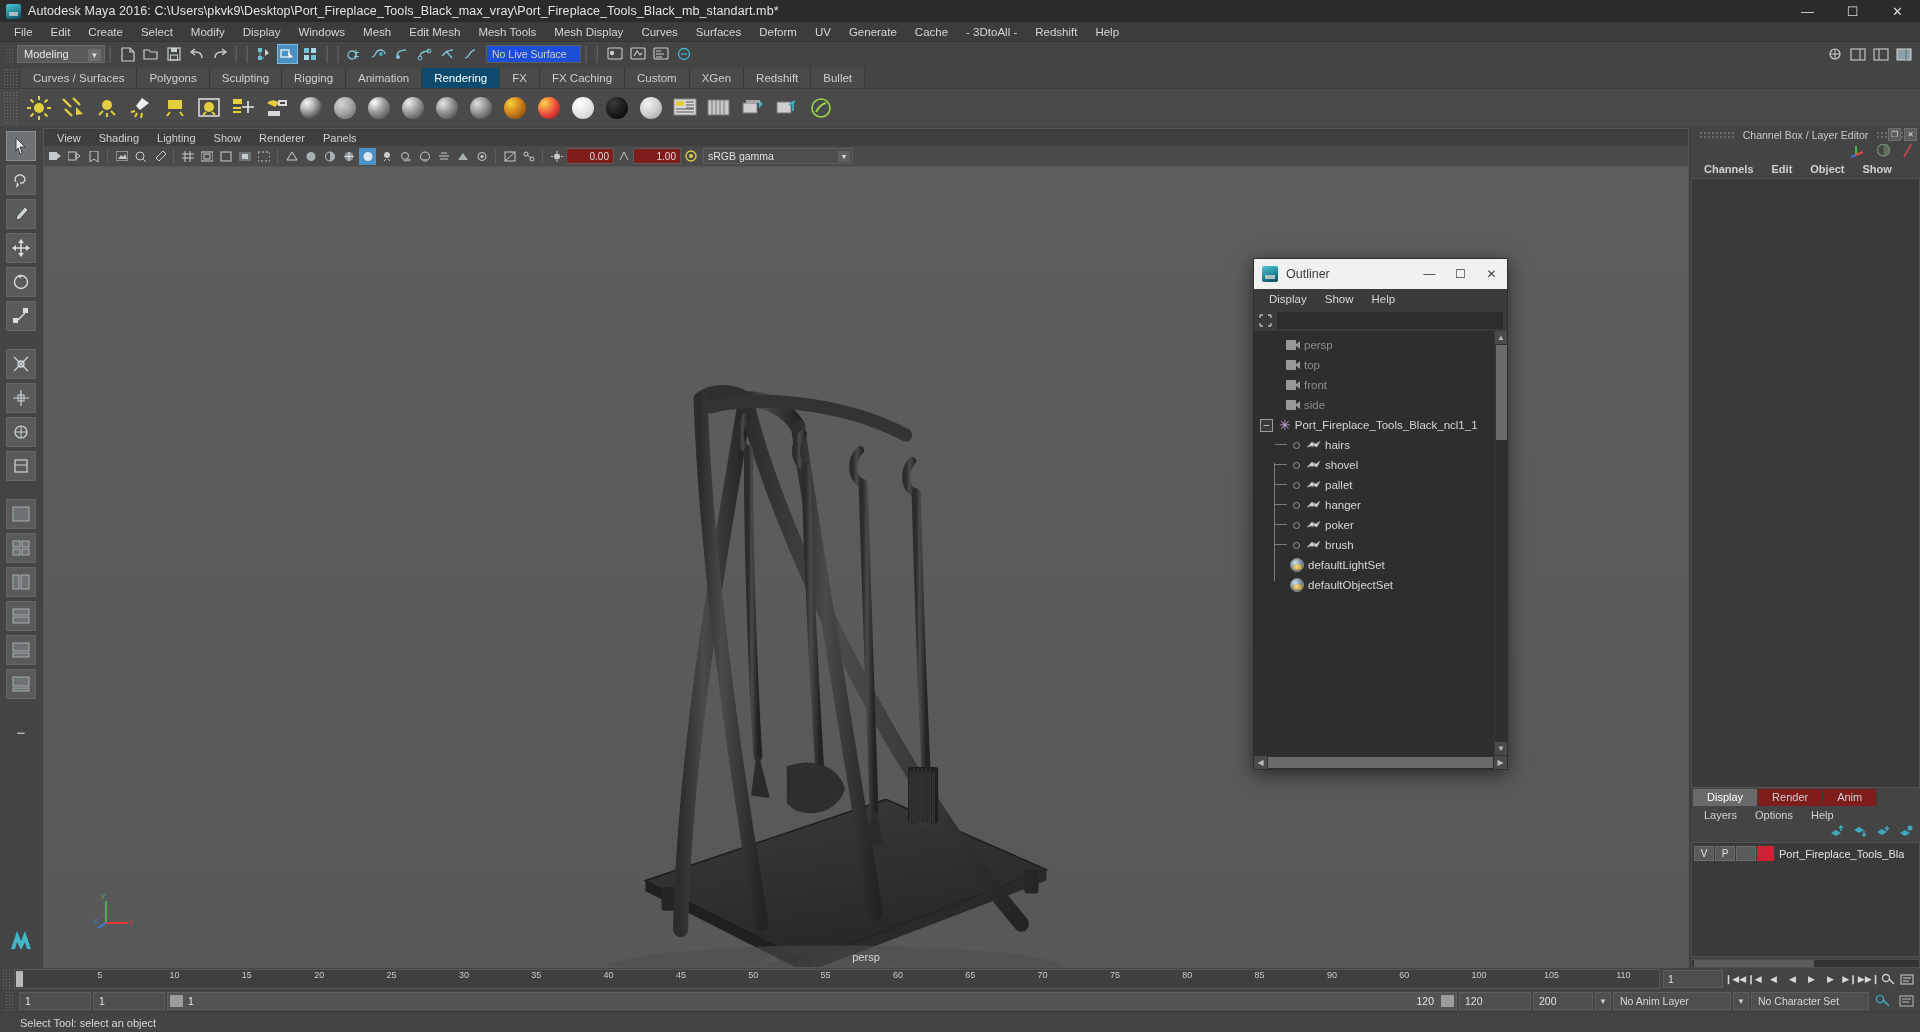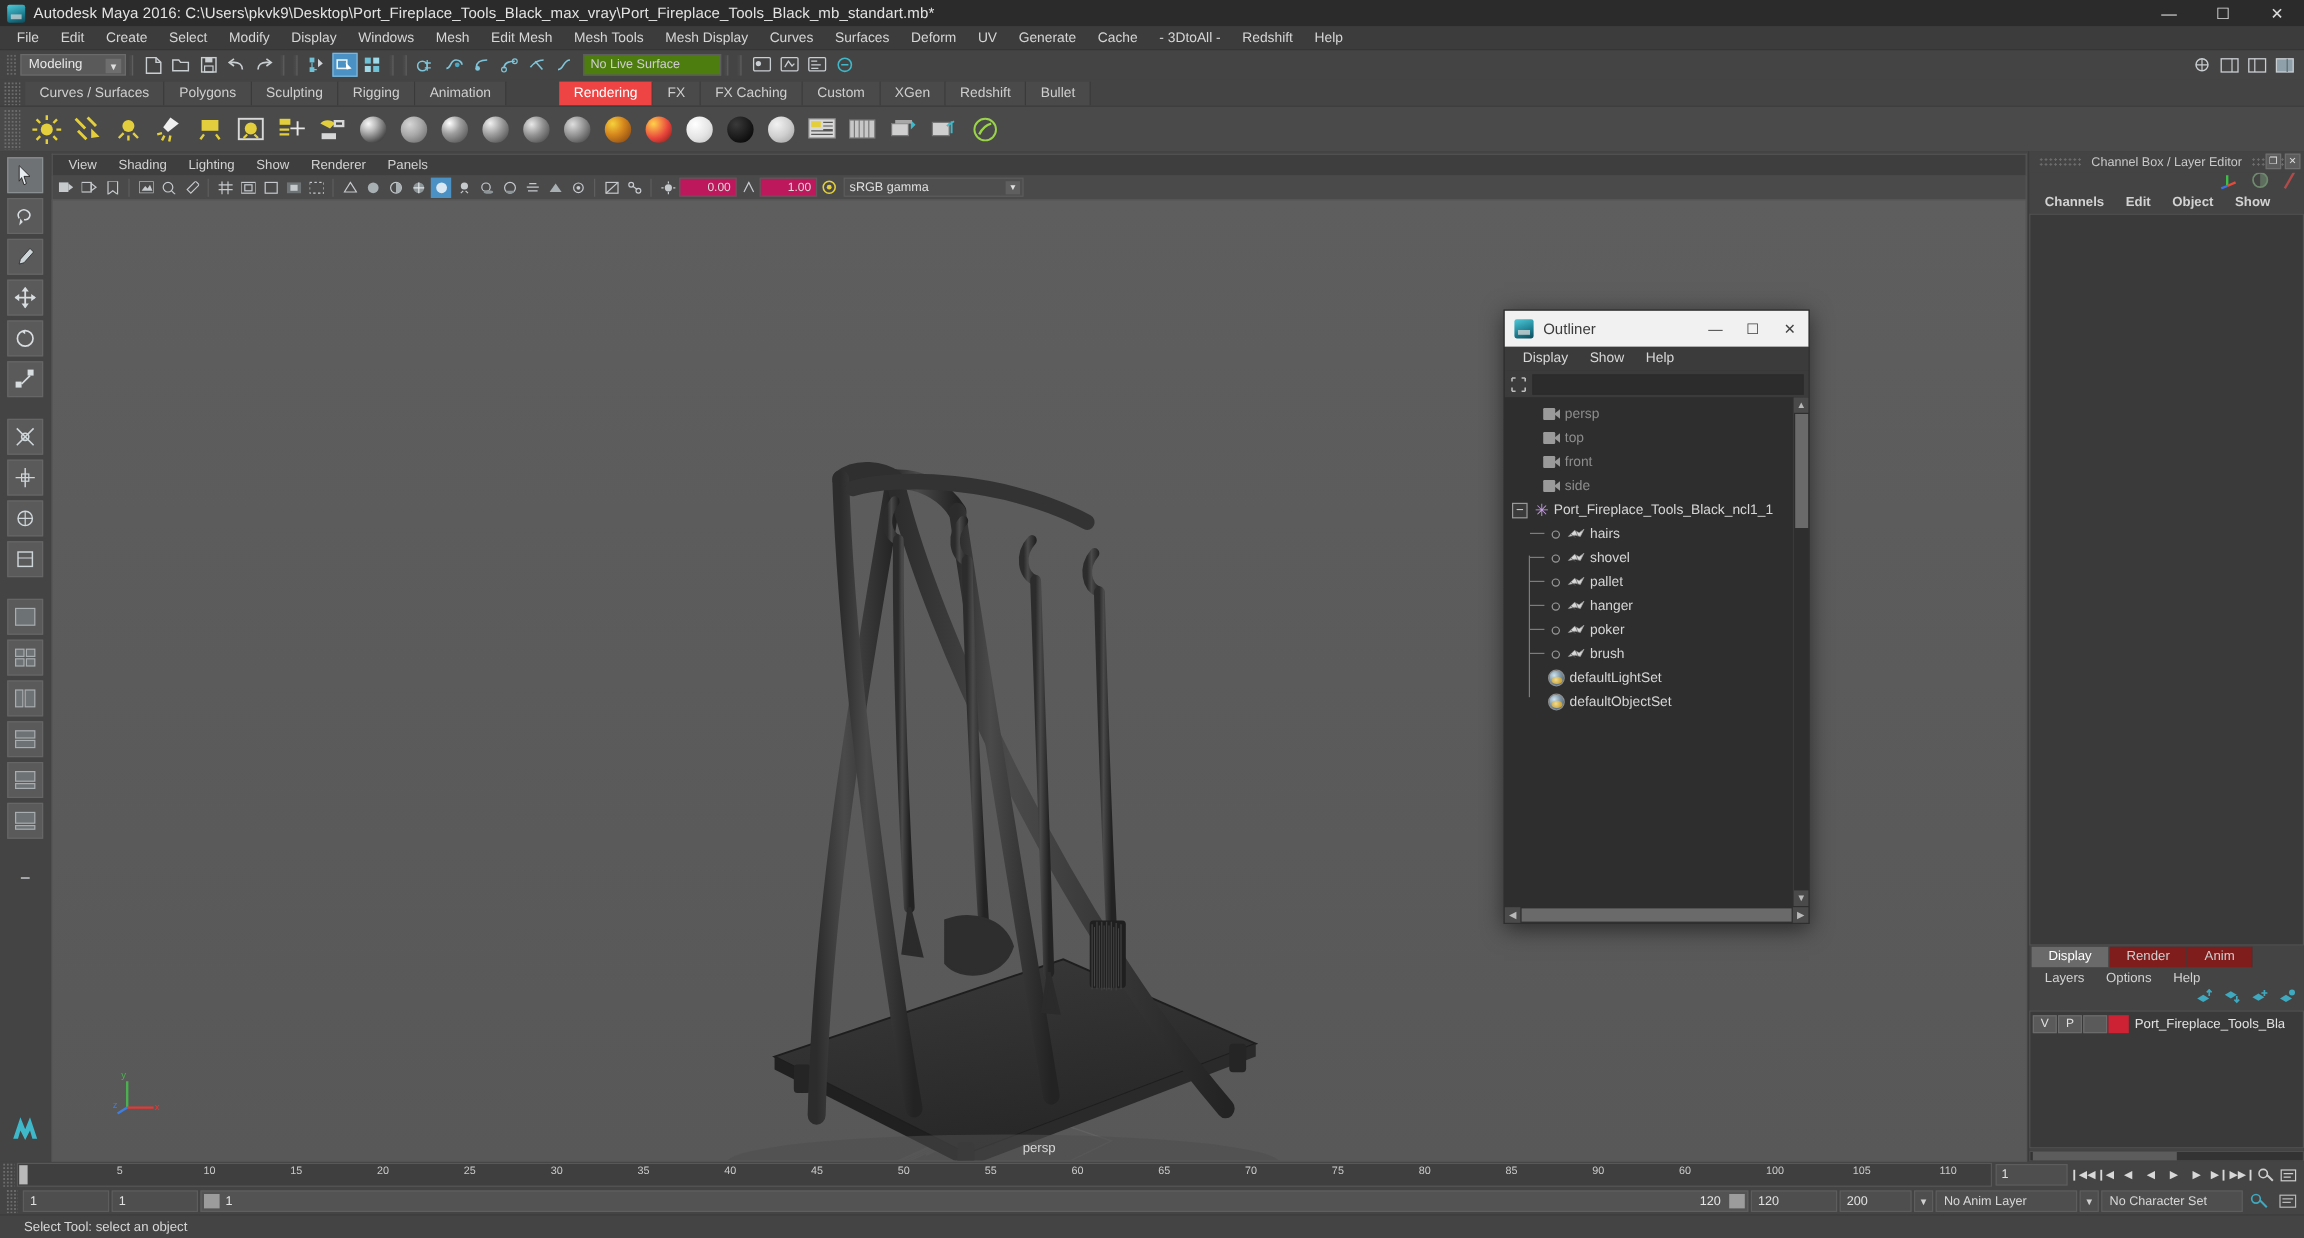--- a/index.html
+++ b/index.html
@@ -44,31 +44,31 @@
   }
   .mode-arrow{ position:absolute;right:3px;top:3px;width:13px;height:12px;background:#6e6e6e;
     display:flex;align-items:center;justify-content:center;color:#ddd;font-size:8px;}
   .sep{ width:1px;height:17px;background:#5e5e5e;margin:0 5px; position:relative;}
   .sep:after{content:"";position:absolute;left:-3px;top:0;width:3px;height:17px;
      background:linear-gradient(90deg,transparent,rgba(255,255,255,.05));}
   .ico{ width:21px;height:20px;margin:0 1px;display:flex;align-items:center;justify-content:center;
      color:#cfd3d6;font-size:13px;flex:0 0 21px;}
   .ico svg{display:block;}
   .ico.on{ background:#4b91c4; border:1px solid #7fb8dd;}
-  .livefield{ width:115px;height:18px;background:#4d7c0f;border:1px solid #5d5d5d;color:#cfcfcf;
+  .livefield{ width:95px;height:18px;background:#1d4ed8;border:1px solid #5d5d5d;color:#cfcfcf;
      font-size:10.5px;display:flex;align-items:center;padding-left:5px;margin-left:4px;}
   .statusline .right{ margin-left:auto; display:flex; align-items:center; padding-right:5px;}
 
   
   .shelftabs{ height:22px; background:#444; display:flex; align-items:flex-end; flex:0 0 22px; padding-left:3px;}
   .shelf-grip{width:14px;height:20px;margin-right:4px;
      background-image:radial-gradient(#6d6d6d 36%, transparent 38%);background-size:3px 3px;}
   .stab{ height:20px;line-height:20px;padding:0 12px;font-size:11.5px;color:#cfcfcf;background:#4a4a4a;
      border-right:1px solid #3a3a3a; white-space:nowrap;}
-  .stab.active{ background:#ef4444; color:#fff;margin-left:44px;}
+  .stab.active{ background:#0c4a6e; color:#fff;}
   .shelfbar{ height:38px;background:#4a4a4a;display:flex;align-items:center;flex:0 0 38px;
      border-top:1px solid #3c3c3c;padding-left:3px;}
   .shelf-lgrip{width:14px;height:34px;margin-right:5px;
      background-image:radial-gradient(#6d6d6d 36%, transparent 38%);background-size:3px 3px;}
   .sicon{ width:30px;height:32px;margin:0 2px;display:flex;align-items:center;justify-content:center;flex:0 0 30px;}
   .sicon svg{display:block;}
   .ball{width:22px;height:22px;border-radius:50%;}
 
   
   .middle{ flex:1 1 auto; display:flex; min-height:0; background:#444; }
@@ -83,21 +83,21 @@
   .viewport-wrap{ flex:1 1 auto; display:flex; flex-direction:column; min-width:0; padding:2px 1px 0 1px;}
   .vp-menubar{ height:18px;background:#3e3e3e;display:flex;align-items:center;flex:0 0 18px;
      border:1px solid #555; border-bottom:none; padding-left:4px;}
   .vp-menubar .vm{ color:#d2d2d2;font-size:11px;padding:0 9px;line-height:18px;}
   .vp-toolbar{ height:20px;background:#4a4a4a;display:flex;align-items:center;flex:0 0 20px;
      border:1px solid #555;border-top:none;border-bottom:none;padding-left:2px;gap:0;}
   .vi{ width:17px;height:17px;display:flex;align-items:center;justify-content:center;color:#cfd3d6;
      font-size:10px;flex:0 0 17px;margin:0 1px;}
   .vi.on{background:#4b91c4;}
   .vsep{width:1px;height:15px;background:#5e5e5e;margin:0 4px;}
-  .numfield{width:48px;height:16px;background:#be185d;border:1px solid #5a5a5a;color:#dcdcdc;
+  .numfield{width:48px;height:16px;background:#7f1d1d;border:1px solid #5a5a5a;color:#dcdcdc;
      font-size:10px;text-align:right;padding-right:4px;line-height:15px;}
   .gammabox{ width:150px;height:16px;background:#4e4e4e;border:1px solid #5d5d5d;display:flex;
      align-items:center;color:#e0e0e0;font-size:10.5px;padding-left:4px;position:relative;margin-left:3px;}
   .gammabox .ga{position:absolute;right:2px;top:2px;width:12px;height:11px;background:#5f5f5f;
      display:flex;align-items:center;justify-content:center;font-size:7px;}
 
   .viewport{ flex:1 1 auto; position:relative; background:#5b5b5b; border:1px solid #555;
      overflow:hidden; min-height:0;}
   .vp-label{ position:absolute;left:50%;transform:translateX(-50%);bottom:4px;color:#d8d8d8;font-size:11px;}
   .axis{ position:absolute; left:50px; bottom:38px; width:40px;height:40px;}

